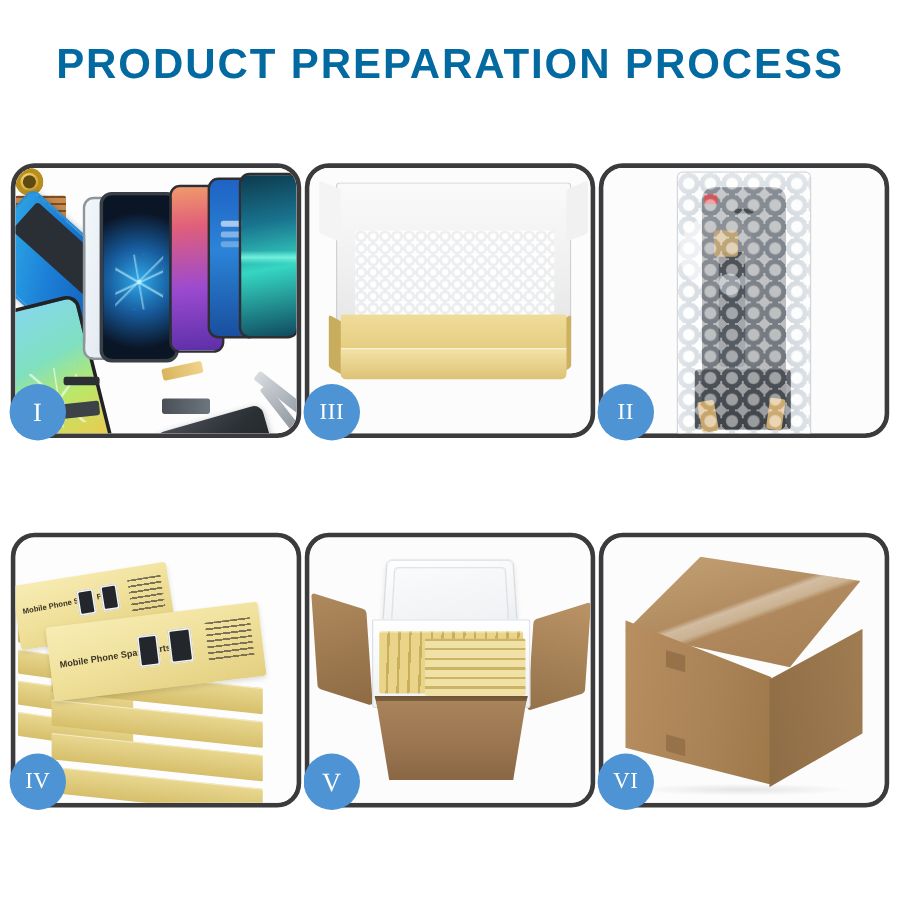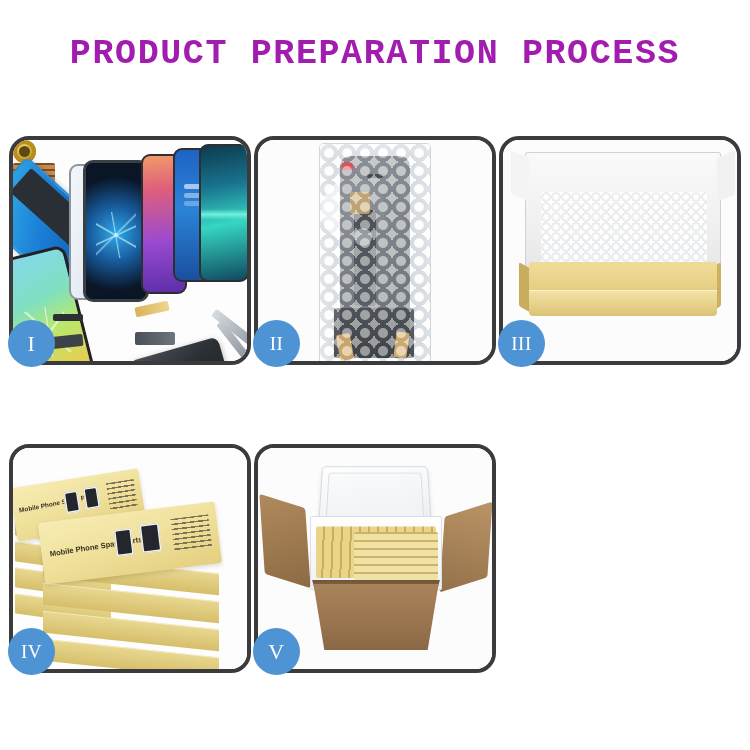--- a/index.html
+++ b/index.html
@@ -14,24 +14,24 @@
     position: relative;
   }
 
   
   .header {
     width: 750px;
     padding-top: 34px;
     text-align: center;
   }
   .page-title {
-    font-family: Liberation Mono, monospace;
+    font-family: Liberation Sans, sans-serif;
     font-size: 35px;
     font-weight: bold;
-    color: #a21caf;
+    color: #0369a1;
     letter-spacing: 1.6px;
     line-height: 40px;
     white-space: nowrap;
   }
   .page-subtitle {
     font-family: "Liberation Sans", sans-serif;
     font-size: 15.2px;
     font-weight: normal;
     color: #1f1f1f;
     letter-spacing: 0.15px;
@@ -489,44 +489,44 @@
 
       <div class="prt-housing"></div>
       <div class="prt-tweez"></div>
       <div class="prt-tweez2"></div>
 
     </div>
     <div class="badge">I</div>
   </div>
 
   <div class="panel">
+    <div class="panel-inner p3">
+      <div class="bx3-lidback"></div>
+      <div class="bx3-foam"></div>
+      <div class="bx3-tray-l"></div>
+      <div class="bx3-tray-r"></div>
+      <div class="bx3-items"></div>
+      <div class="bx3-tray"></div>
+      <div class="bx3-tray-front"></div>
+    </div>
+    <div class="badge wide">III</div>
+  </div>
+
+  <div class="panel">
     <div class="panel-inner p2">
       <div class="bubble-pouch"></div>
       <div class="lcd-panel">
         <div class="lcd-notch"></div>
       </div>
       <div class="lcd-redtag"></div>
       <div class="lcd-flex"></div>
       <div class="lcd-bottom"></div>
       <div class="bubble-overlay"></div>
     </div>
     <div class="badge wide">II</div>
-  </div>
-
-  <div class="panel">
-    <div class="panel-inner p3">
-      <div class="bx3-lidback"></div>
-      <div class="bx3-foam"></div>
-      <div class="bx3-tray-l"></div>
-      <div class="bx3-tray-r"></div>
-      <div class="bx3-items"></div>
-      <div class="bx3-tray"></div>
-      <div class="bx3-tray-front"></div>
-    </div>
-    <div class="badge wide">III</div>
   </div>
 
   <div class="panel">
     <div class="panel-inner p4">
       <div class="stack">
 
         <div class="ybox-edge" style="left:2px;  top:74px;  width:96px;  height:20px; transform:skewY(8deg);"></div>
         <div class="ybox-edge" style="left:2px;  top:100px; width:96px;  height:20px; transform:skewY(8deg);"></div>
         <div class="ybox-edge" style="left:2px;  top:126px; width:96px;  height:20px; transform:skewY(8deg);"></div>
         <div class="ybox-edge" style="left:2px;  top:152px; width:96px;  height:20px; transform:skewY(8deg);"></div>
@@ -561,14 +561,26 @@
       <div class="foam-lid"></div>
       <div class="foam-body"></div>
       <div class="gold-slabs"></div>
       <div class="gold-slabs2"></div>
       <div class="carton-inner-lip"></div>
       <div class="carton-front"></div>
     </div>
     <div class="badge">V</div>
   </div>
 
+  <div class="panel">
+    <div class="panel-inner p6">
+      <div class="c6-top"></div>
+      <div class="c6-tape"></div>
+      <div class="c6-left"></div>
+      <div class="c6-right"></div>
+      <div class="c6-seamL"></div>
+      <div class="c6-seamL2"></div>
+      <div class="c6-shadow"></div>
+    </div>
+    <div class="badge wide">VI</div>
+  </div>
 
 </div>
 
 </body></html>

